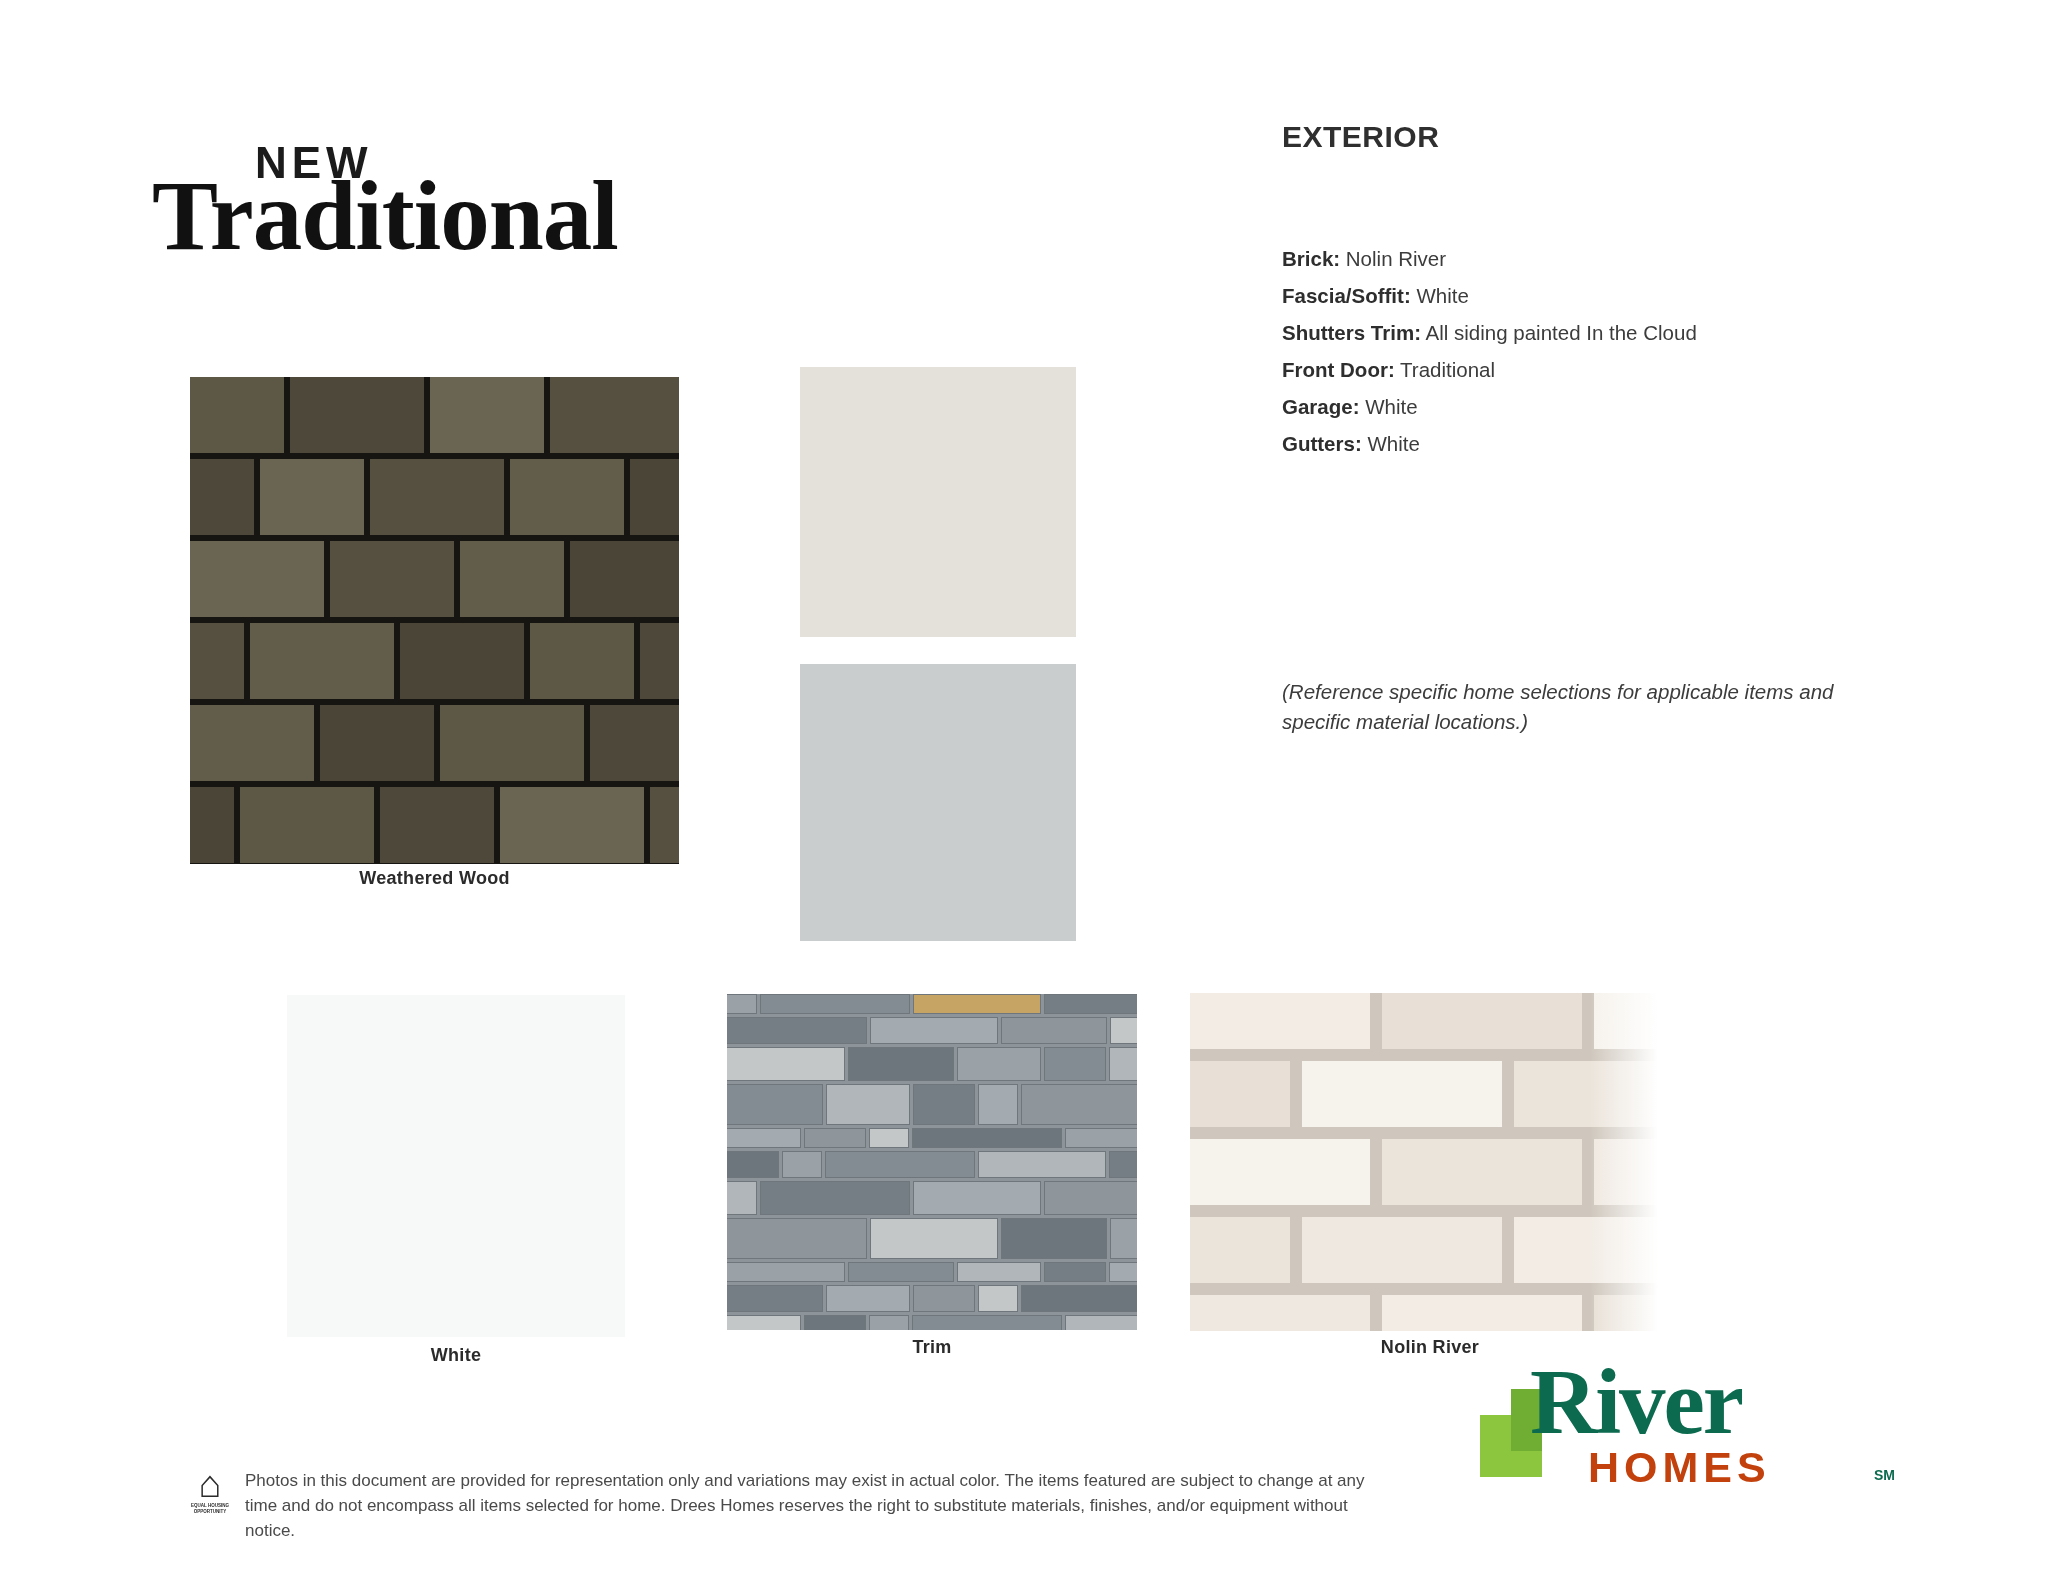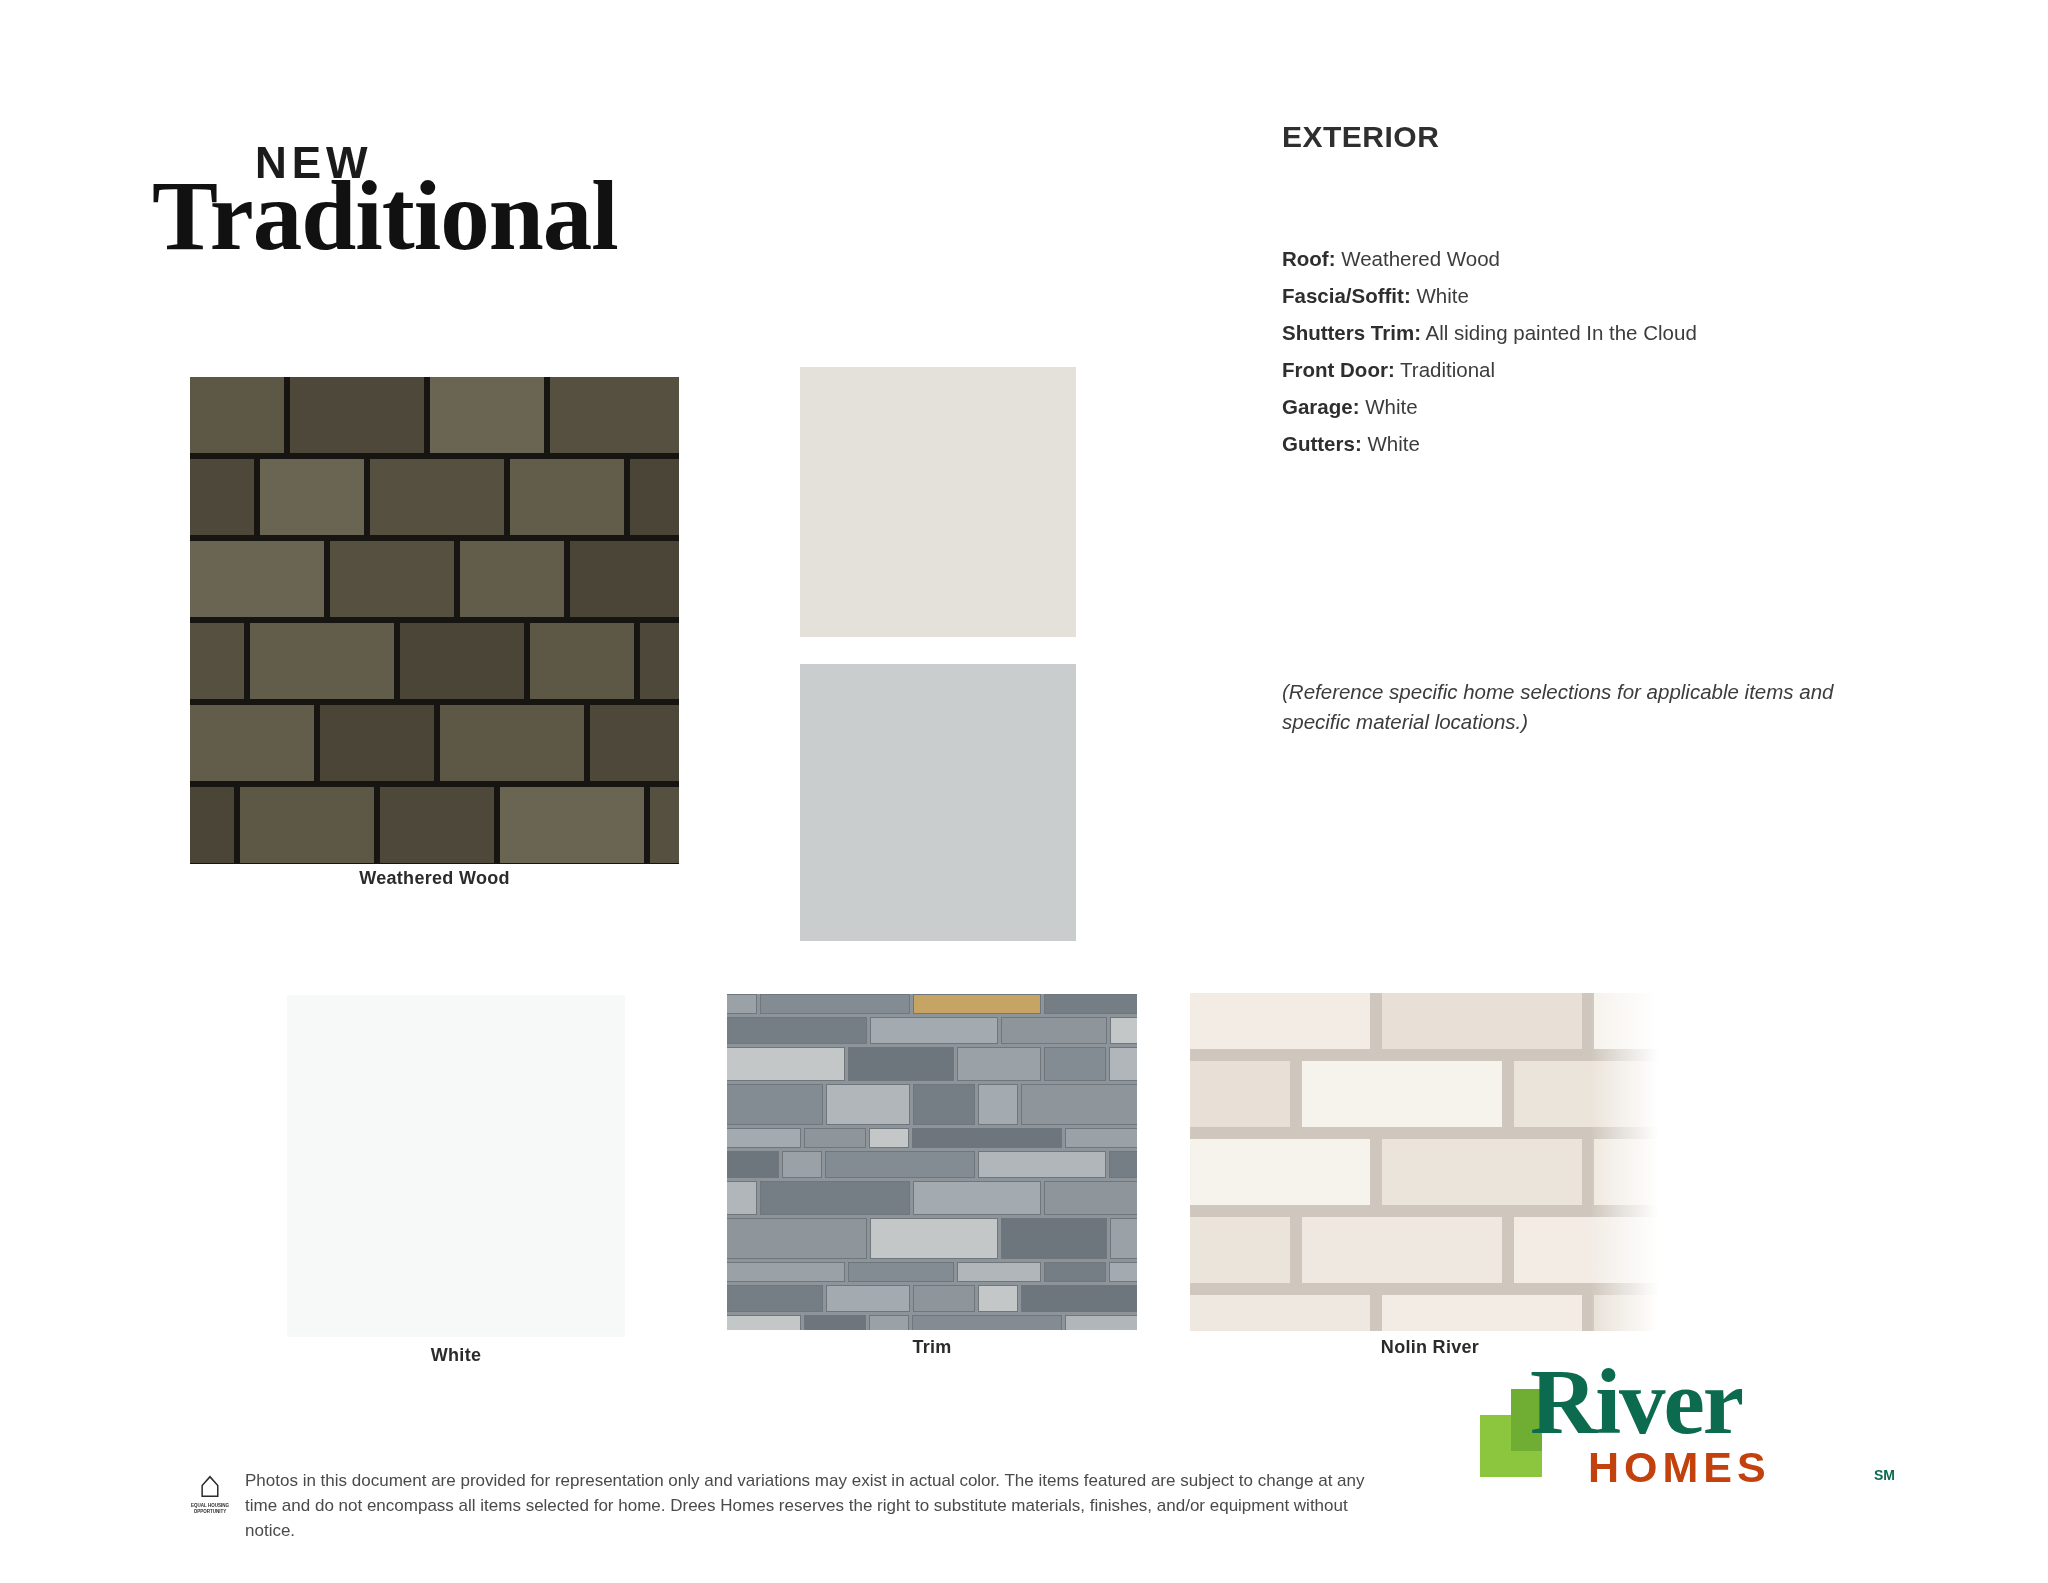--- a/index.html
+++ b/index.html
@@ -214,22 +214,22 @@
 
 <div class="logo-block">
   <div class="logo-new">NEW</div>
   <div class="logo-traditional">Traditional</div>
 </div>
 
 <div class="ext-title">EXTERIOR</div>
 
 <div class="spec-list">
   <div class="row">
-    <span class="lbl">Roof:</span>
-    <span>Weathered Wood</span>
+    <span class="lbl">Brick:</span>
+    <span>Nolin River</span>
   </div>
   <div class="row">
     <span class="lbl">Fascia/Soffit:</span>
     <span>White</span>
   </div>
   <div class="row">
     <span class="lbl">Shutters Trim:</span>
     <span>All siding painted In  the Cloud</span>
   </div>
   <div class="row">

